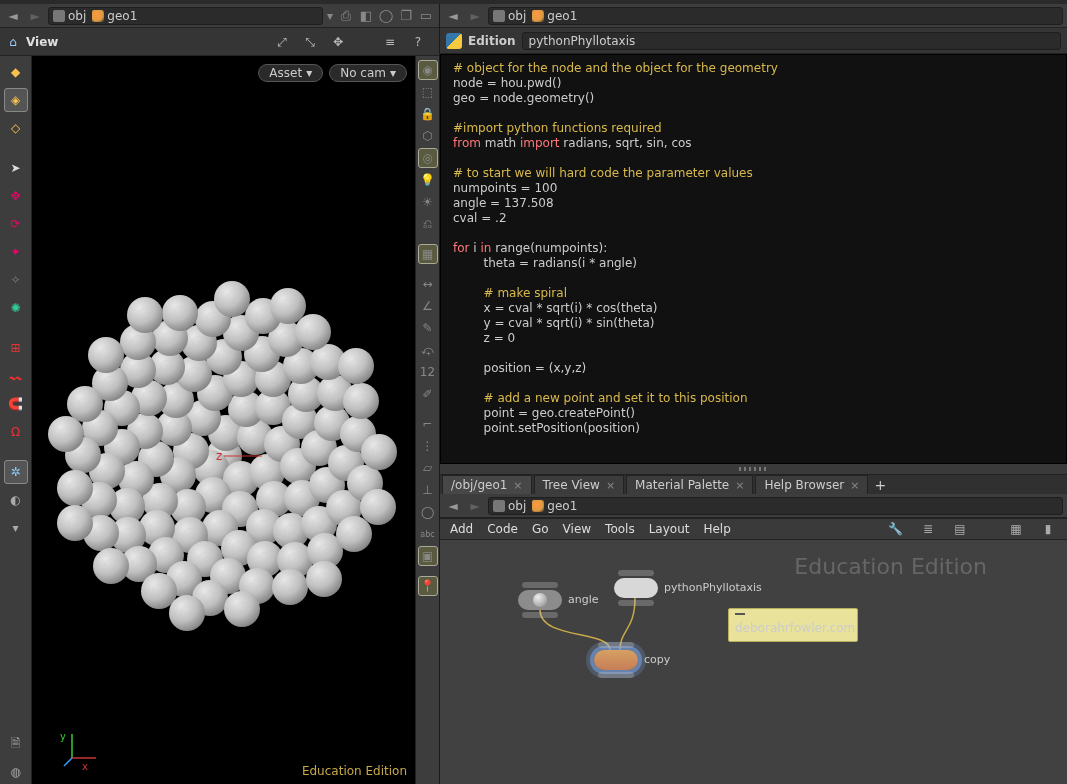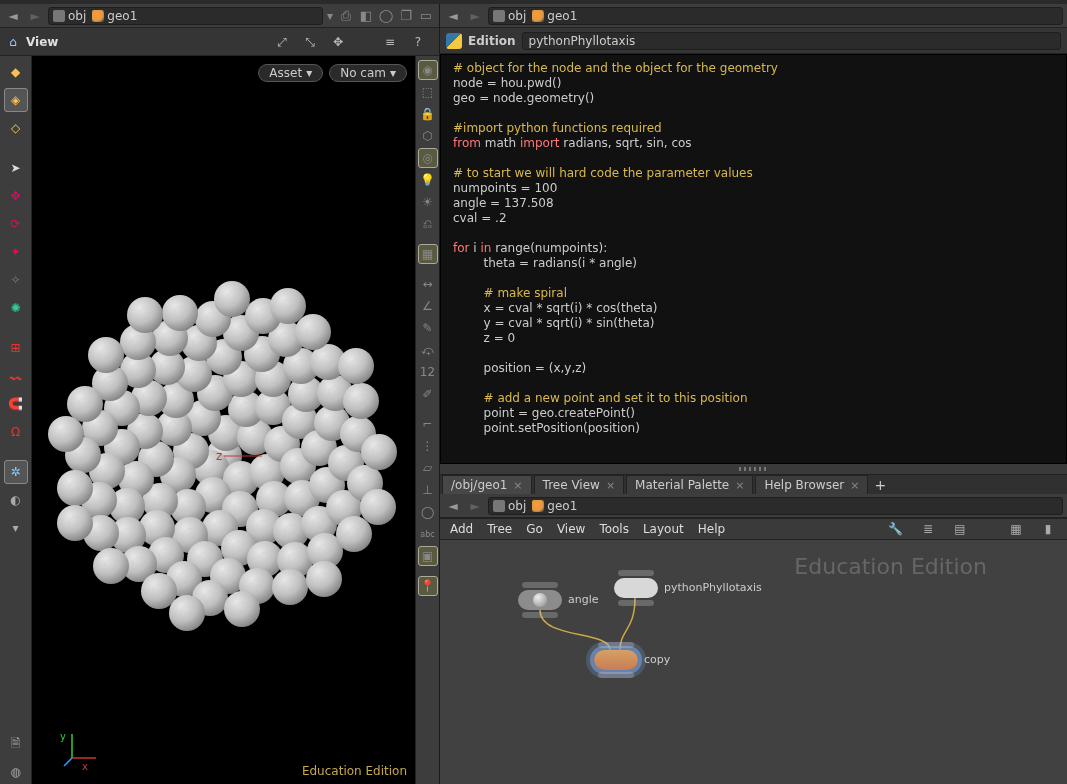--- a/index.html
+++ b/index.html
@@ -357,21 +357,21 @@
             <span>obj</span>
           </span>
         <span class="pathseg">
             <span class="icon-geo"></span>
             <span>geo1</span>
           </span>
       </div>
     </div>
     <div class="netmenu" id="netmenu">
         <span>Add</span>
-        <span>Tree</span>
+        <span>Code</span>
         <span>Go</span>
         <span>View</span>
         <span>Tools</span>
         <span>Layout</span>
         <span>Help</span>
         <div class="spacer"></div>
         <div class="mbtn">🔧</div>
         <div class="mbtn">≣</div>
         <div class="mbtn">▤</div>
         <div style="width: 10px;"></div>
@@ -399,15 +399,19 @@
         <span class="nodelabel">pythonPhyllotaxis</span>
       </div>
       <div class="node node-copy" style="left:154px; top:110px">
         <div style="position:absolute;inset:-8px;border-radius:18px;background:rgba(120,160,220,.25)"></div>
         <div class="conn-top"></div>
           <div class="nodebody"></div>
           <div class="conn-bot"></div>
         <span class="nodelabel">copy</span>
       </div>
 
+      <div class="sticky" style="left:288px; top:68px; width:130px">
+        <div class="bar"></div>
+        <span>deborahrfowler.com</span>
+      </div>
     </div>
   </div>
 </div>
 
 </body></html>

